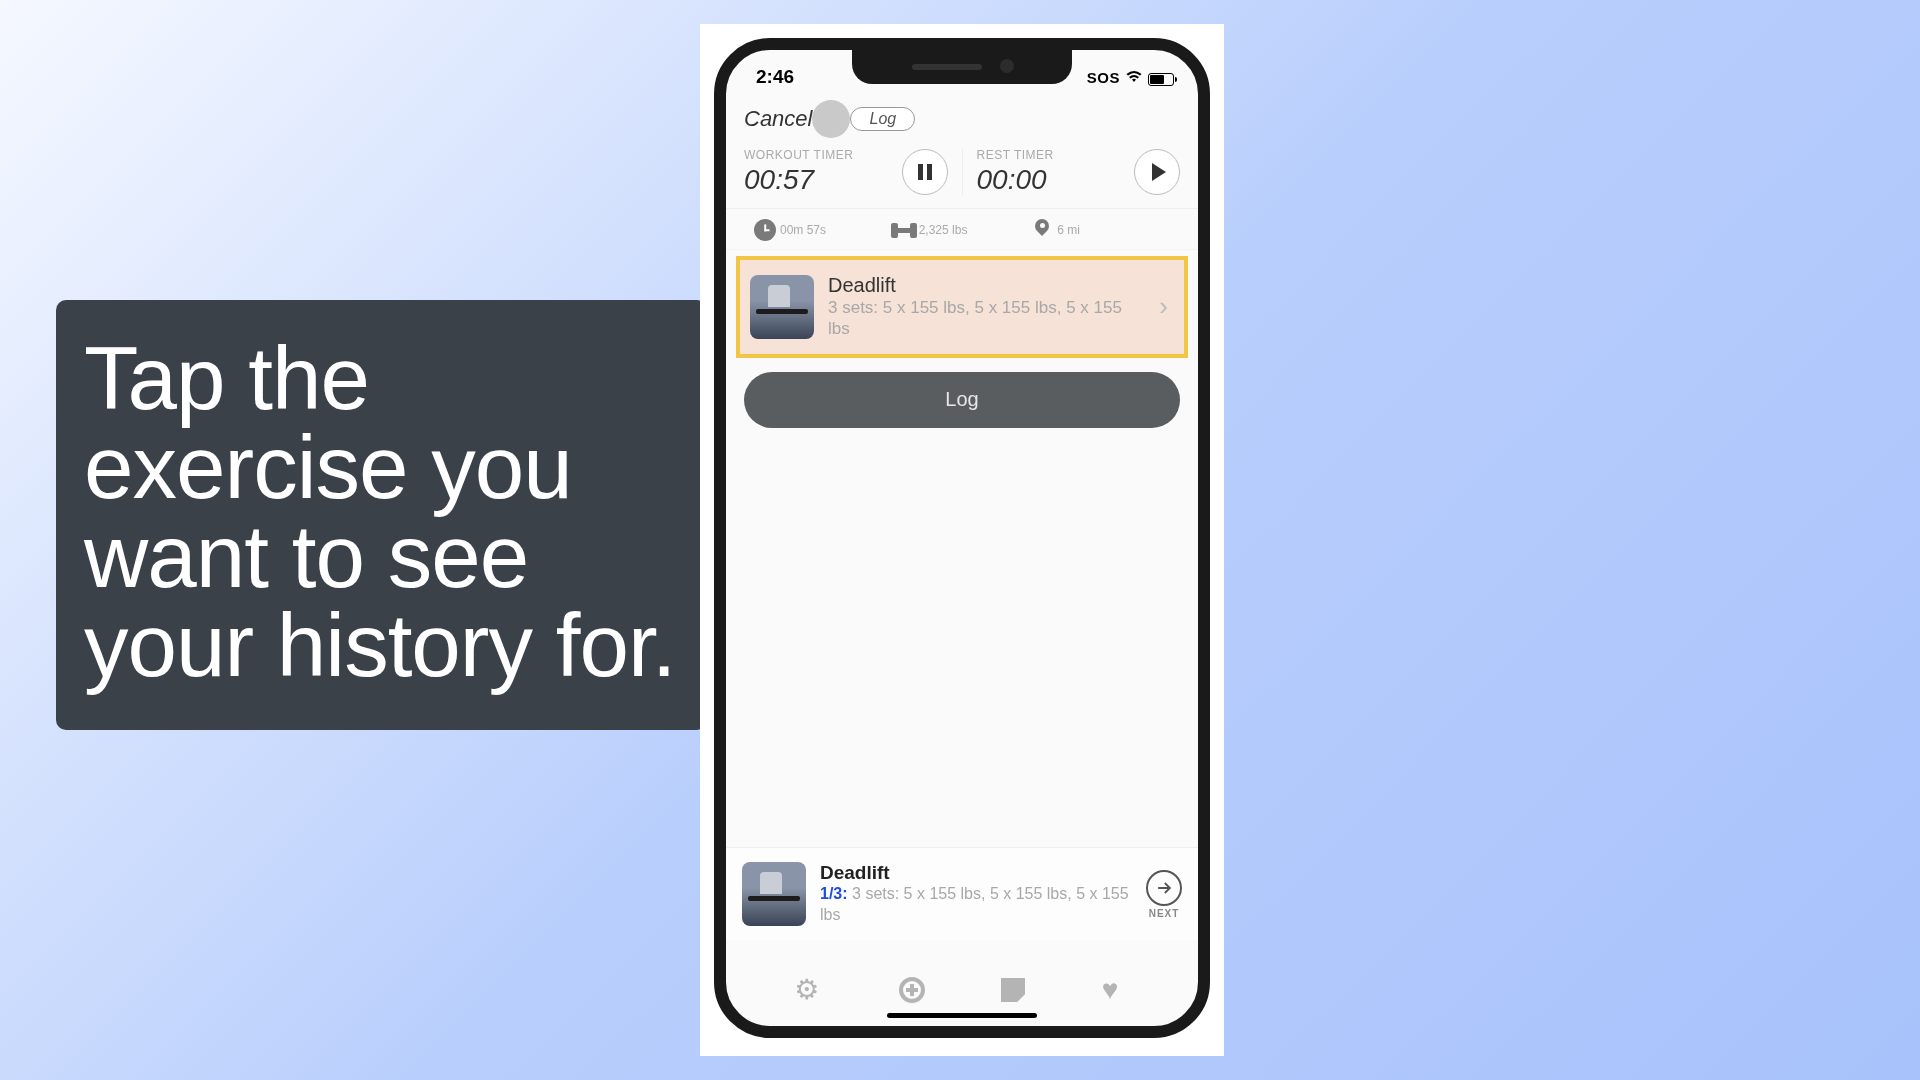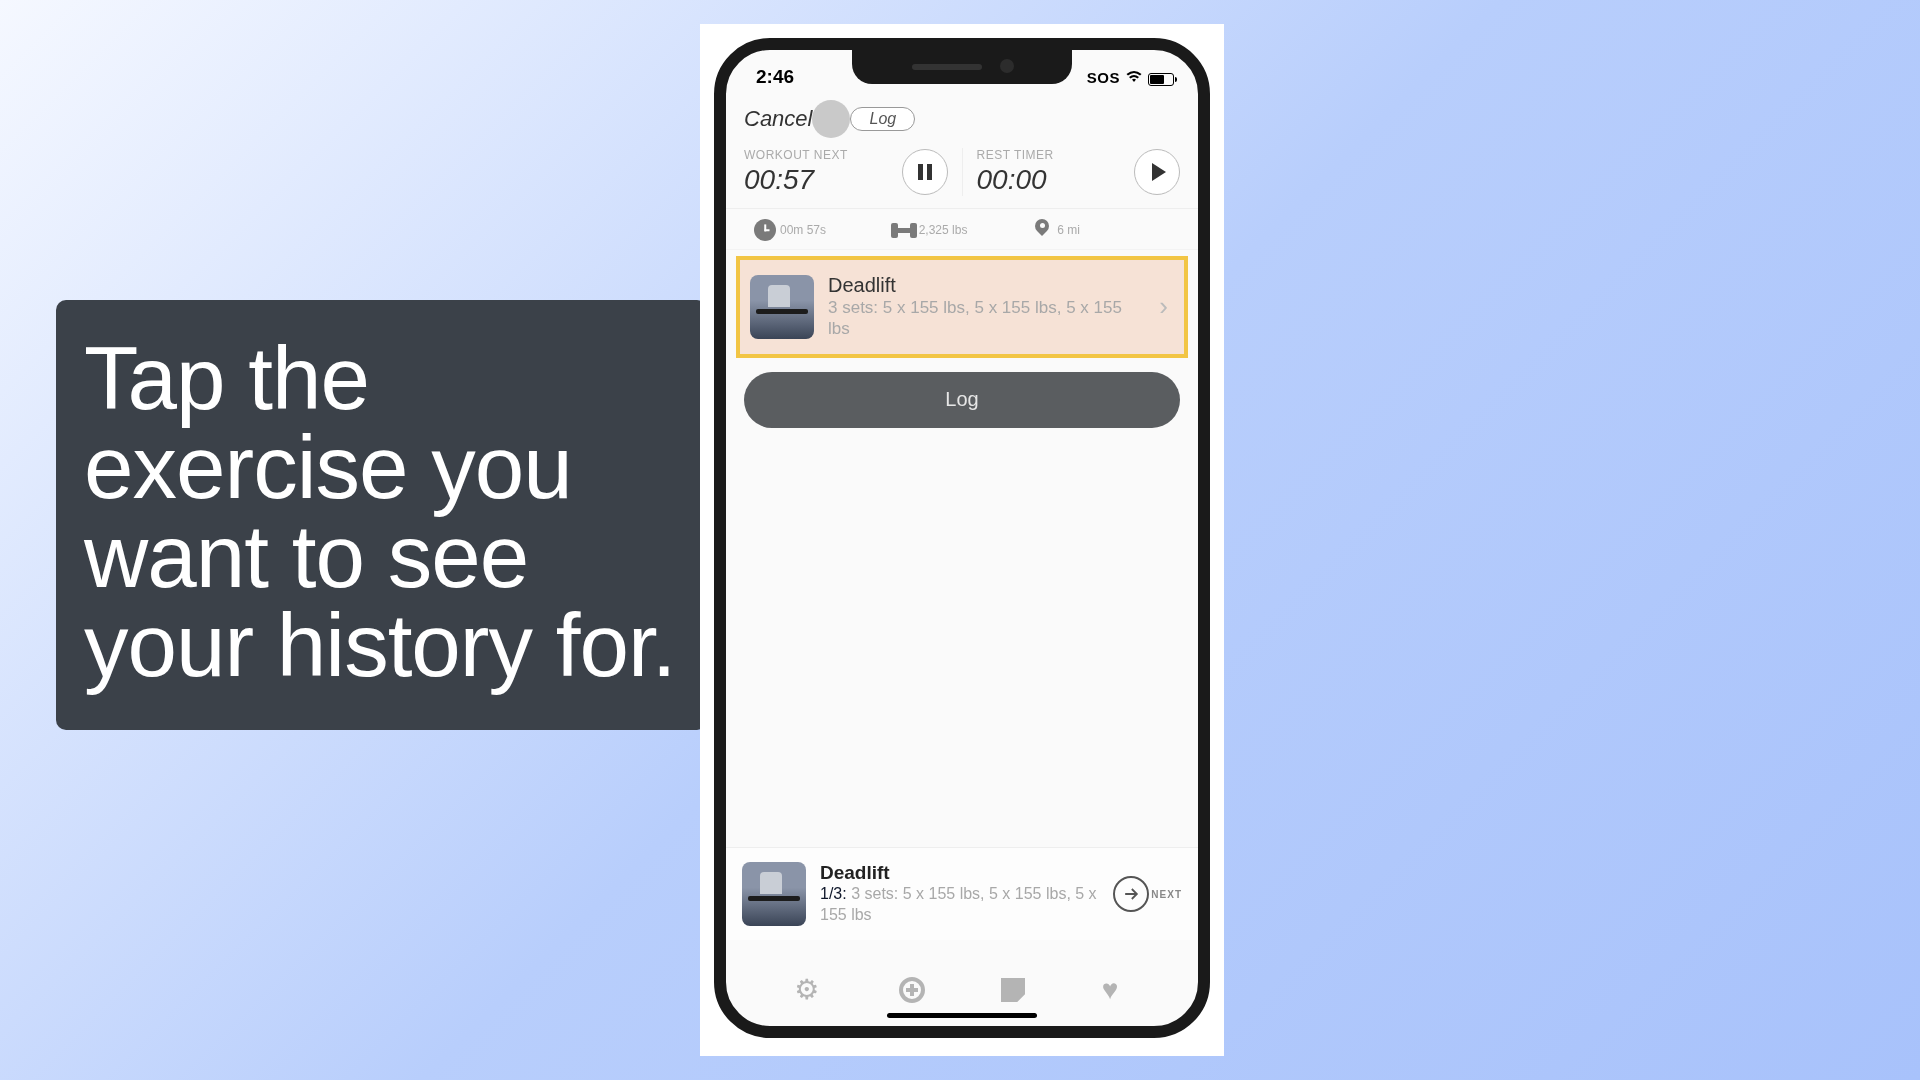--- a/index.html
+++ b/index.html
@@ -128,22 +128,22 @@
   color:#e6e6e6; font-size:20px;
 }
 .bottom-card {
   position:absolute; left:0; right:0; bottom:86px;
   border-top:1px solid #eee; background:#fdfdfd;
   display:flex; align-items:center; padding:14px 16px; gap:14px;
 }
 .bc-text { flex:1; }
 .bc-title { font-size:19px; color:#222; font-weight:600;}
 .bc-line { font-size:16px; color:#a8a8a8; line-height:1.3;}
-.bc-line .frac { color:#0f172a; font-weight:400;}
-.next-col { display:flex; flex-direction:row; align-items:center; gap:2px;}
+.bc-line .frac { color:#1d4ed8; font-weight:700;}
+.next-col { display:flex; flex-direction:column; align-items:center; gap:2px;}
 .next-btn { width:36px; height:36px; border:2px solid #555; border-radius:50%; display:flex; align-items:center; justify-content:center;}
 .next-btn svg { width:20px; height:20px; }
 .next-lbl { font-size:10px; color:#888; letter-spacing:1px; font-weight:600;}
 .tabbar {
   position:absolute; left:0; right:0; bottom:22px;
   display:flex; justify-content:space-around; align-items:center;
   padding: 8px 30px 0 30px;
 }
 .tab-icon { width:28px; height:28px; color:#b4b4b4; }
 .gear-icon::before { content:"\2699"; font-size:28px; display:block; line-height:28px;}
@@ -181,21 +181,21 @@
 
     <div class="navbar">
       <span class="cancel">Cancel</span>
       <span class="avatar"></span>
       <span class="log-pill">Log</span>
     </div>
 
     <div class="timers">
       <div class="timer-block">
         <div class="timer-labels">
-          <span class="timer-label">WORKOUT NEXT</span>
+          <span class="timer-label">WORKOUT TIMER</span>
           <span class="timer-value">00:57</span>
         </div>
         <div class="round-btn">
           <span class="pause-icon">
               <span></span>
               <span></span>
             </span>
         </div>
       </div>
       <div class="timer-sep"></div>

